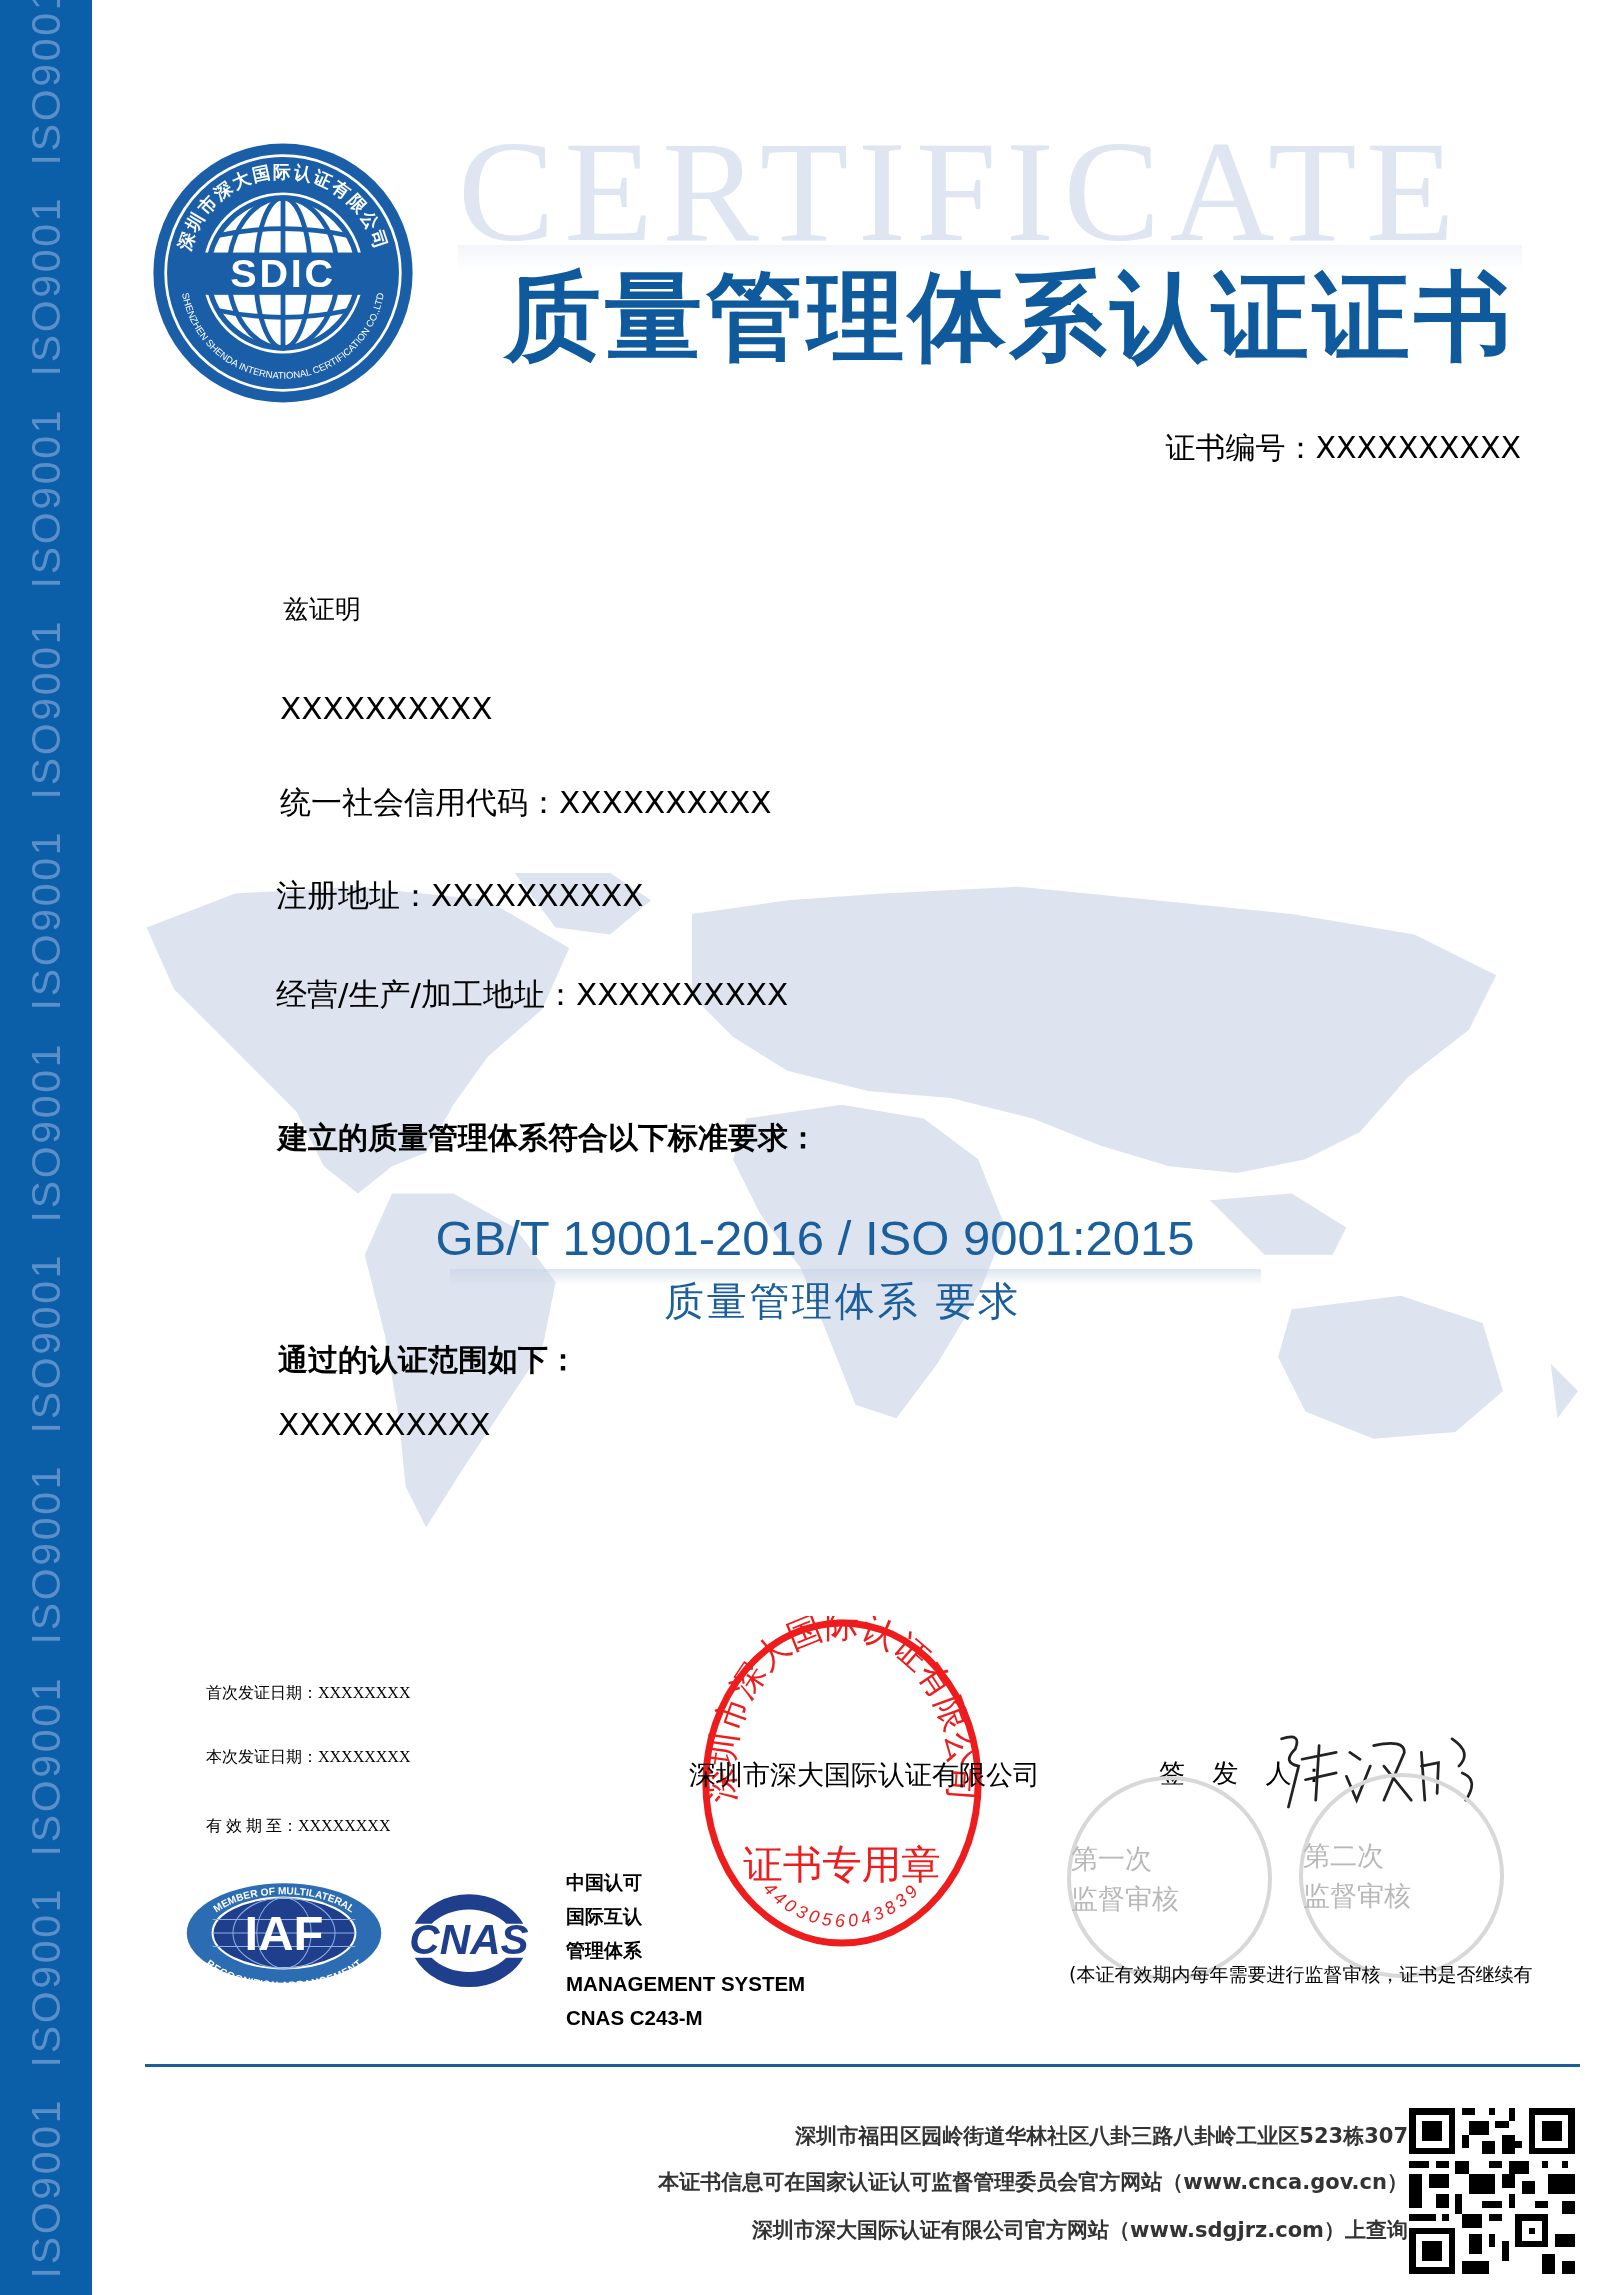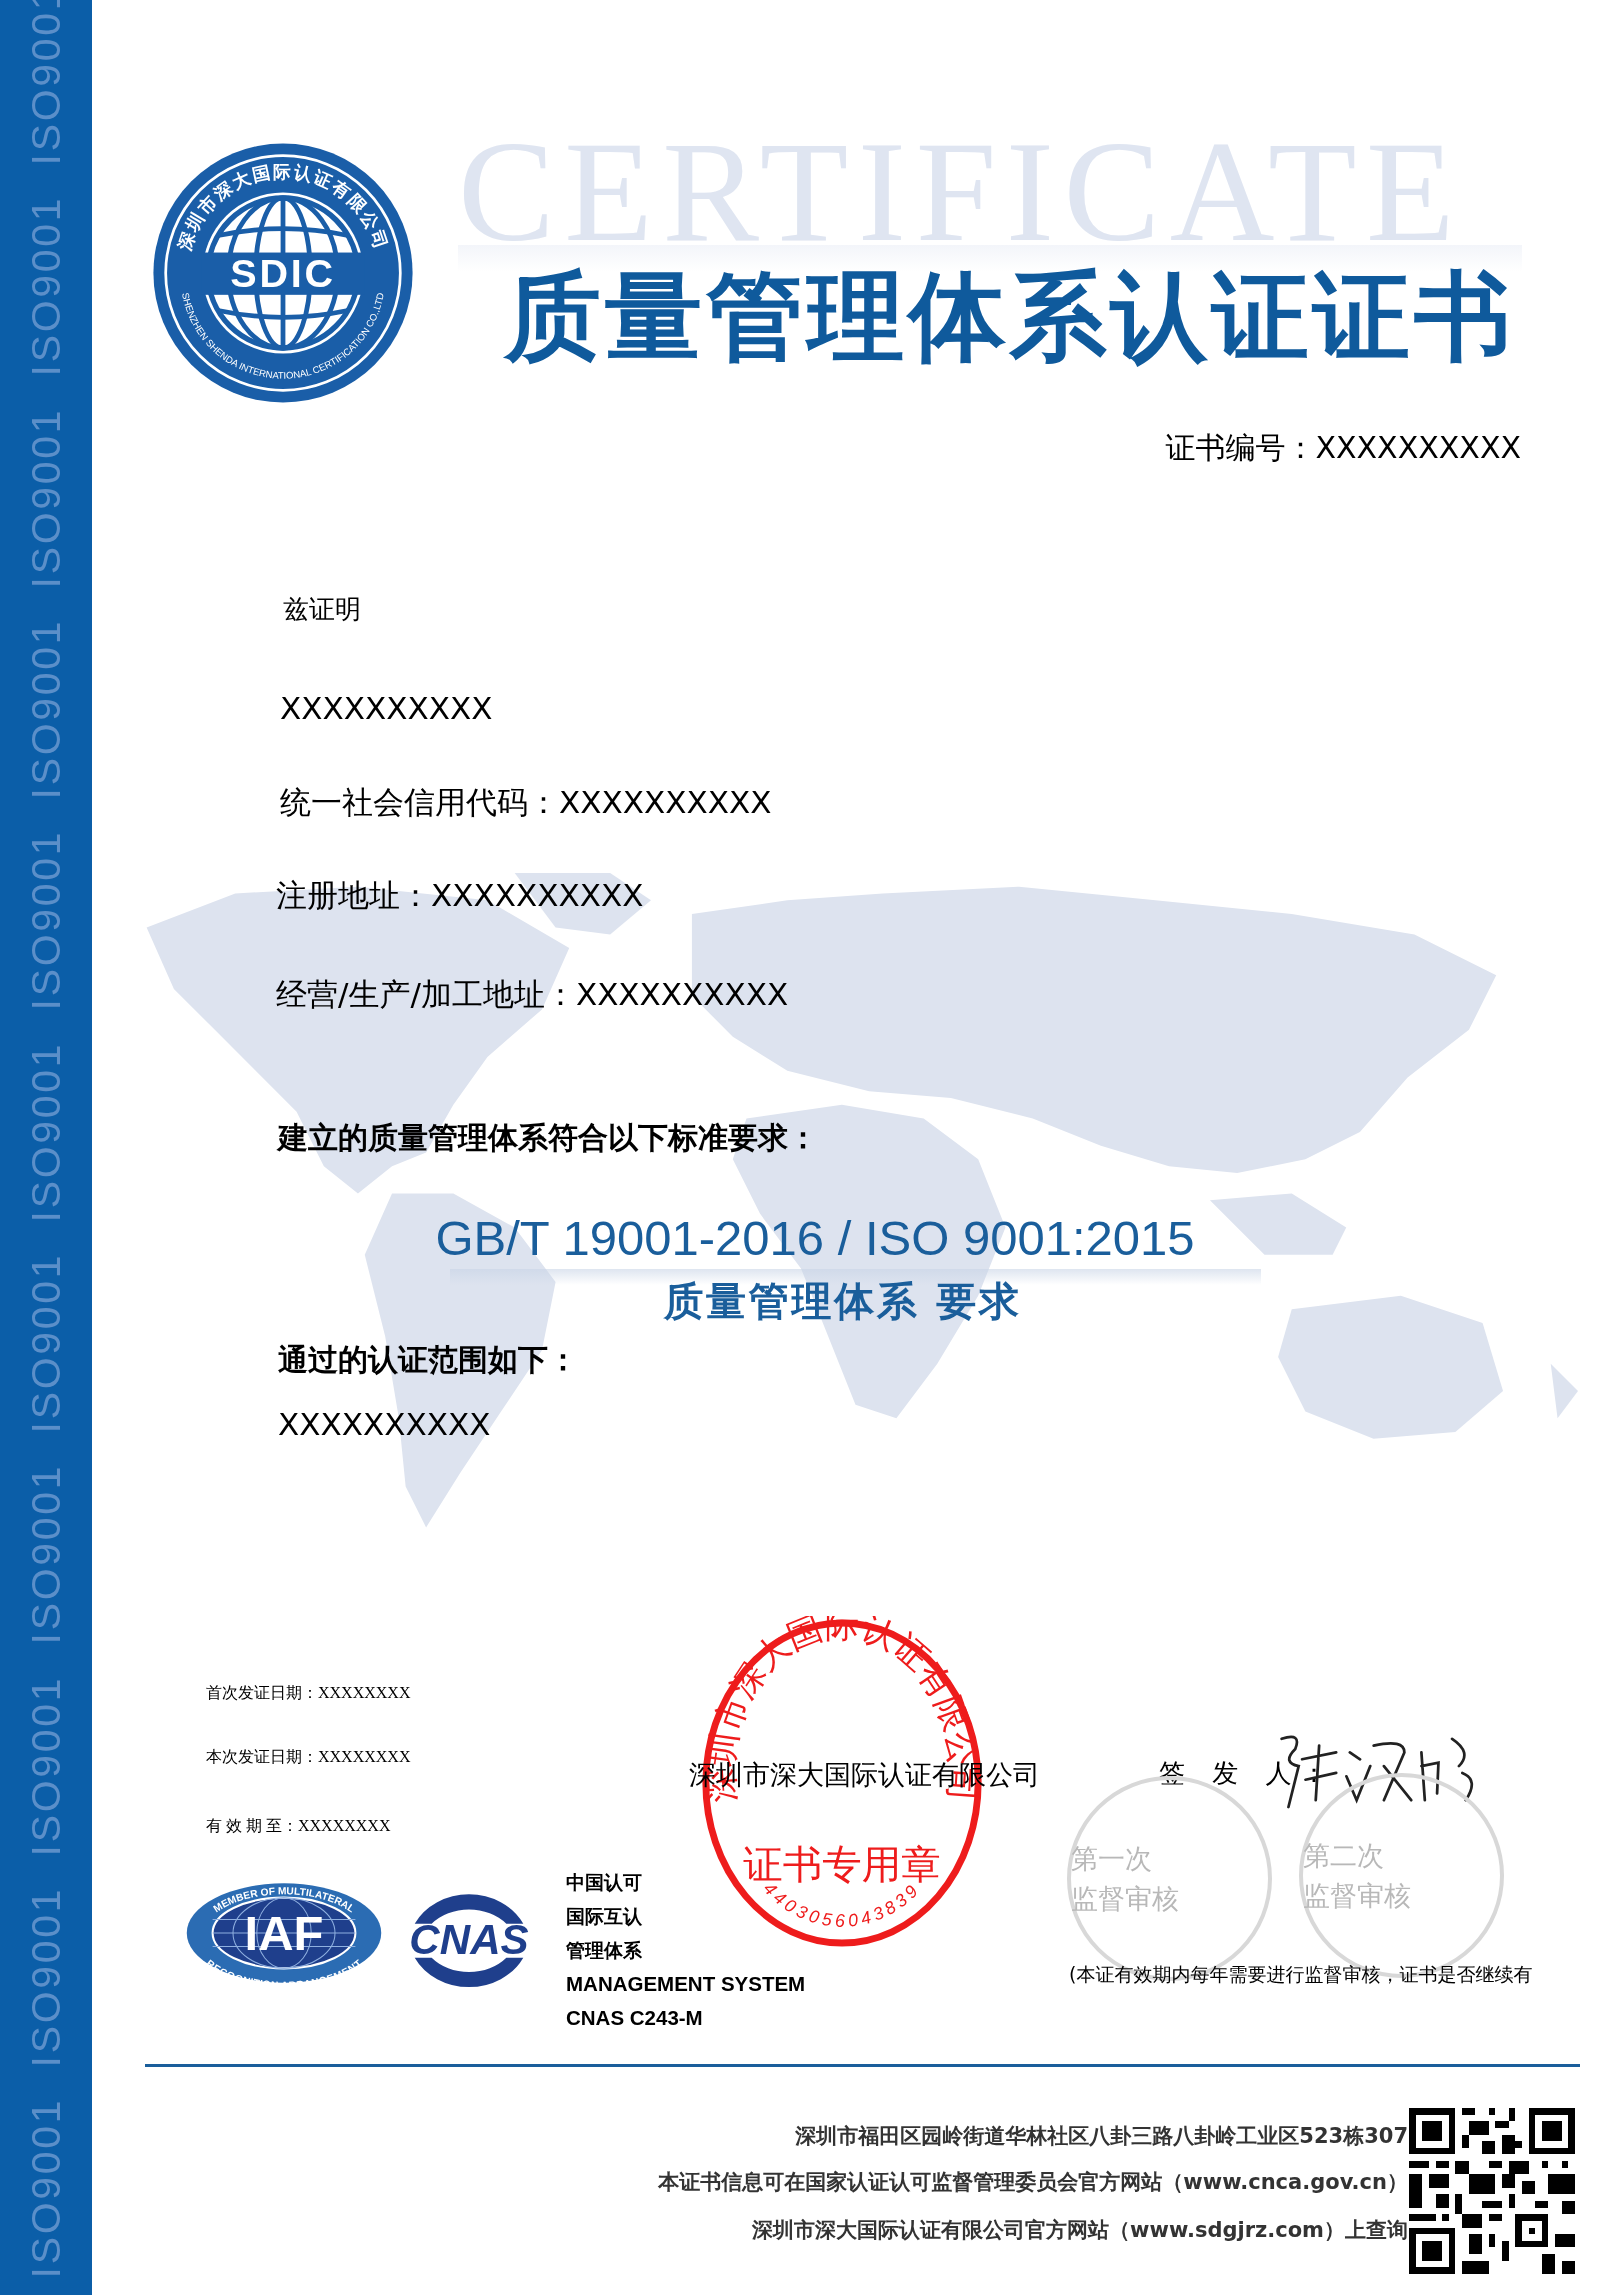--- a/index.html
+++ b/index.html
@@ -12,21 +12,21 @@
   #cert-watermark{left:458px;top:126px;width:1064px;font-family:"Liberation Serif",serif;font-size:145px;line-height:130px;color:#dfe5f1;letter-spacing:9.5px;white-space:nowrap;}
   #cert-reflect{left:458px;top:245px;width:1064px;height:27px;background:linear-gradient(#eef1f8,#ffffff);opacity:.7;}
   #main-title{left:458px;top:262px;font-size:97px;line-height:109px;color:#0f5a9c;font-weight:bold;letter-spacing:4.1px;white-space:nowrap;font-family:"DejaVu Sans",sans-serif;margin-left:46px;}
   #cert-no{right:102px;top:428px;font-size:30px;white-space:nowrap;}
   #map{left:133px;top:873px;width:1490px;height:709px;}
   .body-line{left:280px;font-size:31px;white-space:nowrap;}
   #hereby{left:283px;top:592px;font-size:26px;}
   .bold-line{left:278px;font-size:30px;font-weight:bold;white-space:nowrap;}
   #std-code{left:0;width:1548px;text-align:center;top:1210px;padding-left:82px;box-sizing:border-box;font-size:49px;color:#1a5e9b;font-family:"Liberation Sans",sans-serif;white-space:nowrap;}
   #std-reflect{left:450px;top:1269px;width:811px;height:16.4px;background:linear-gradient(#c8d4e6,#ffffff00);opacity:.6;}
-  #std-name{left:0;width:1605px;text-align:center;top:1274px;padding-left:80px;box-sizing:border-box;font-size:40px;color:#1a5e9b;font-weight:bold;letter-spacing:2.7px;white-space:nowrap;}
+  #std-name{left:0;width:1605px;text-align:center;top:1274px;padding-left:80px;box-sizing:border-box;font-size:40px;color:#1a5e9b;font-weight:normal;letter-spacing:2.7px;white-space:nowrap;}
   .date-line{left:206px;font-size:16px;white-space:nowrap;font-family:Liberation Serif, serif;}
   #seal{left:699px;top:1616px;width:286px;height:334px;}
   #company-name{left:689px;top:1757px;font-size:27px;white-space:nowrap;}
   #signer-label{left:1159px;top:1756px;font-size:26px;letter-spacing:9.5px;white-space:nowrap;}
   #signature{left:1268px;top:1725px;width:225px;height:89px;}
   .audit-circle{width:205px;height:205px;border-radius:50%;border:4.1px solid #d8d8d8;box-sizing:border-box;display:flex;flex-direction:column;align-items:flex-start;justify-content:center;color:#b8b8b8;font-family:"DejaVu Serif",serif;font-size:27px;line-height:40px;}
   #audit1{left:1067px;top:1776px;}
   #audit2{left:1299px;top:1773px;}
   #iaf{left:185px;top:1882px;width:198px;height:102px;}
   #cnas{left:387px;top:1883px;width:164px;height:112px;}

